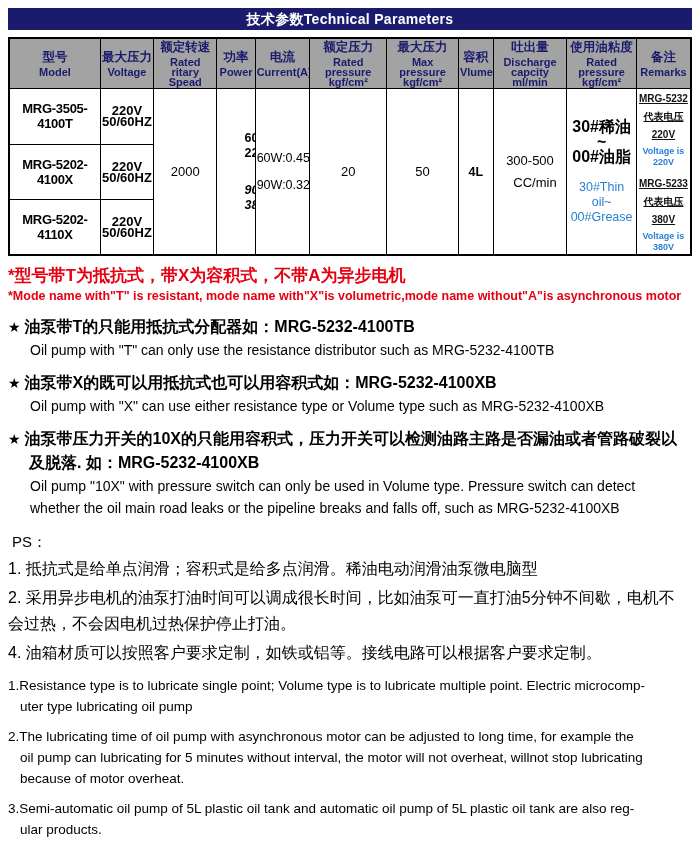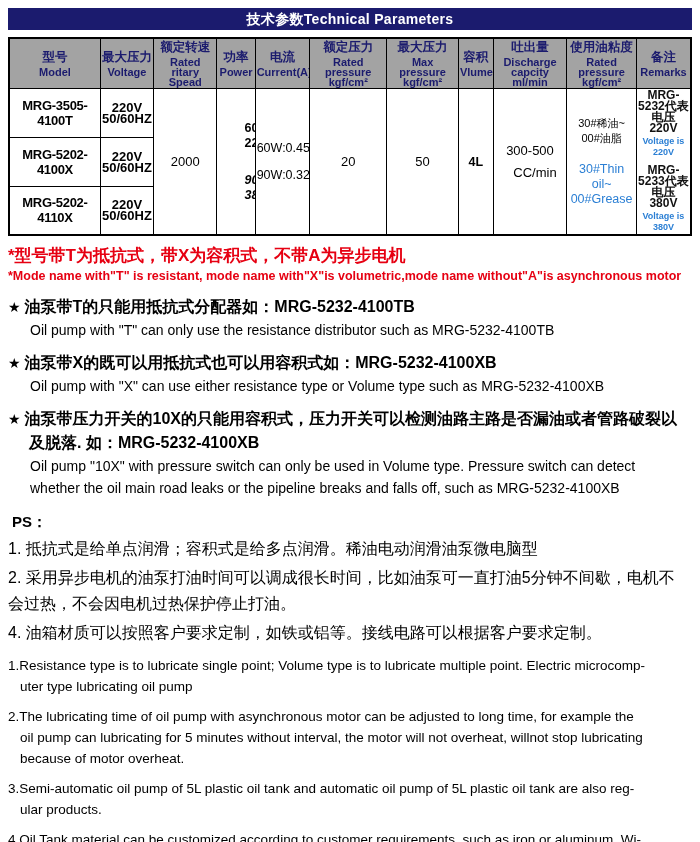--- a/index.html
+++ b/index.html
@@ -32,39 +32,39 @@
   td.volt  { font-weight:bold; font-size:9px; line-height:11px; }
   td.speed { font-size:14px; }
   td.power { padding:10px 0; }
   .pblk { font-weight:bold; font-size:12.5px; line-height:15px;padding-left:26px; }
   .pblk + .pblk { margin-top:22px;font-style:italic; }
   td.current div { font-weight:normal; font-size:12.5px; line-height:15px; }
   td.current div + div { margin-top:12px; }
   td.disch div { font-size:13px; line-height:16px; }
   td.disch .cc { margin-top:6px; padding-left:10px; }
   td.visc { padding:4px 0; }
-  .visc-zh { font-weight:normal; font-size:11px; line-height:15px; color:#000; }
+  .visc-zh { font-weight:bold; font-size:16px; line-height:15px; color:#000; }
   .visc-en { font-size:12.5px; line-height:15px; color:#2b7fd4; margin-top:16px; }
   td.remarks { padding:2px 1px; }
-  .rm-zh { font-weight:bold; font-size:12px; line-height:11px; color:#111; }
+  .rm-zh { font-weight:bold; font-size:10px; line-height:18px; color:#111;text-decoration:underline; }
   .rm-en { font-size:9px; line-height:11px; color:#2b7fd4; margin-top:2px; font-weight:bold; }
   .rm-block + .rm-block { margin-top:7px; }
 
   .red-sec { margin-top:9px; color:#e60012; }
   .red-zh { font-size:17px; font-weight:bold; line-height:22px; white-space:nowrap; }
   .red-en { font-size:12.5px; line-height:18px; white-space:nowrap; font-weight:bold; }
 
   .star-sec { margin-top:8px; }
   .star-note { margin-top:10px; }
   .star-line { font-size:16px; font-weight:bold; line-height:24px; white-space:nowrap; }
   .star-glyph { font-size:14px; margin-right:4px; }
   .star-cont { padding-left:21px; }
   .star-en { font-size:14px; line-height:22px; padding-left:22px; white-space:nowrap; }
 
-  .ps-label { margin-top:12px; font-size:15px; font-weight:bold; line-height:22px; padding-left:4px; }
+  .ps-label { margin-top:12px; font-size:15px; font-weight:normal; line-height:22px; padding-left:4px; }
   .ps-item { font-size:16px; line-height:26px; margin-top:3px; }
 
   .en-notes { margin-top:8px; }
   .en-note { margin-top:9px; }
   .en-line { font-size:13.5px; line-height:21px; white-space:nowrap; }
   .en-line.cont { padding-left:12px; }
 </style>
 </head>
 <body>
 

